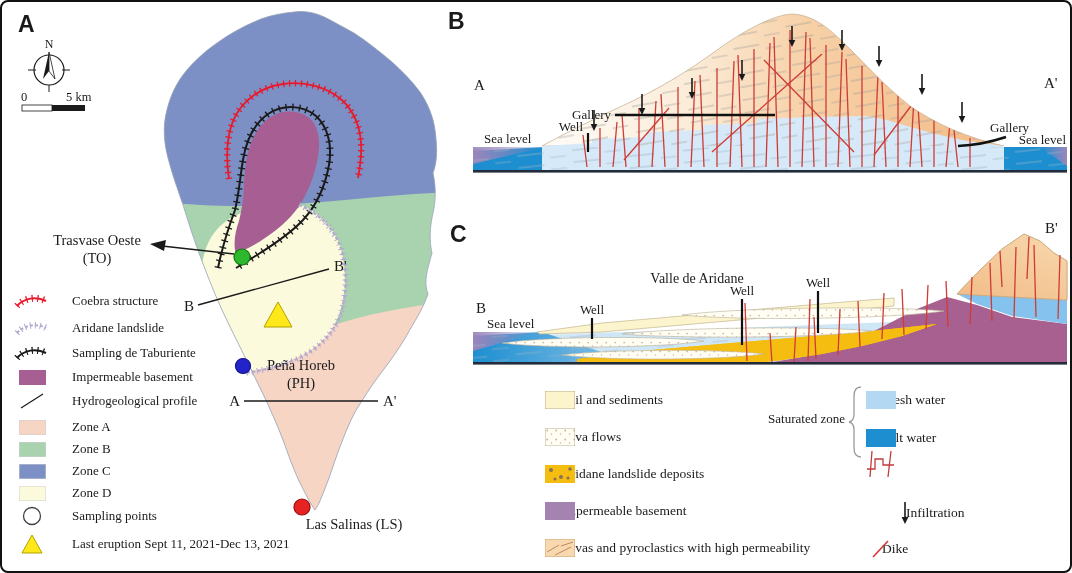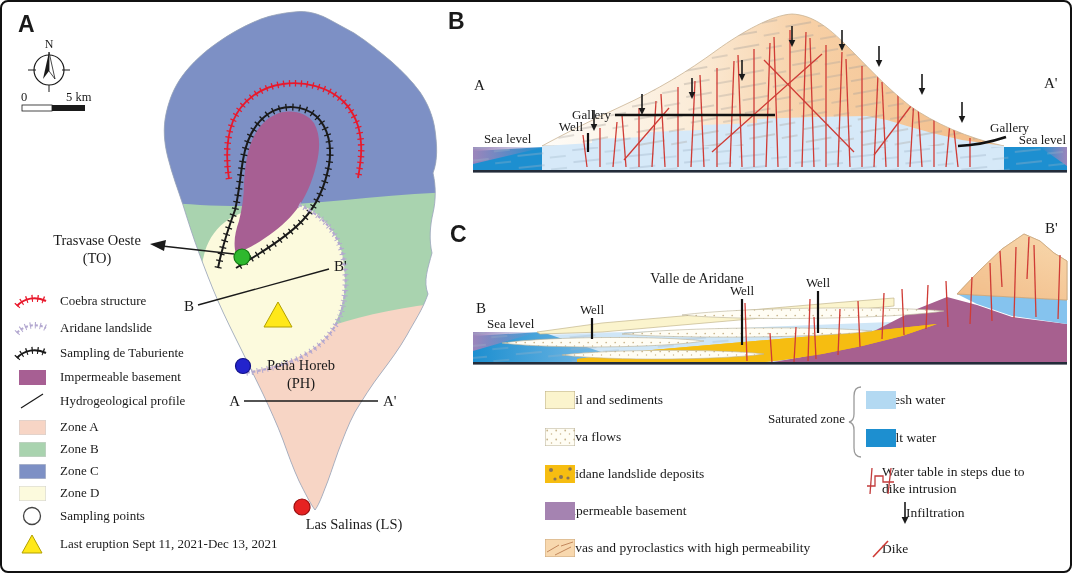--- a/index.html
+++ b/index.html
@@ -5,21 +5,21 @@
   html,body{margin:0;padding:0;background:#ffffff;}
   #figure{position:relative;width:1072px;height:573px;background:#fff;border:2px solid #111;
           border-radius:8px;box-sizing:border-box;overflow:hidden;
           font-family:"Liberation Serif", serif;color:#1a1a1a;}
   svg{position:absolute;display:block;}
   svg text{font-family:"Liberation Serif", serif;fill:#1a1a1a;}
   .panel-letter{font-family:"Liberation Sans", sans-serif;font-weight:bold;font-size:23px;}
   
   .mrow{position:absolute;left:10px;height:22px;display:flex;align-items:center;}
   .mrow .sym{width:40px;display:flex;justify-content:center;align-items:center;flex:none;}
-  .mrow .lbl{font-size:13px;margin-left:8px;white-space:nowrap;}
+  .mrow .lbl{font-size:13px;margin-left:20px;white-space:nowrap;}
   
   #bottom-legend{position:absolute;left:440px;top:378px;width:630px;height:193px;}
   .brow{position:absolute;display:flex;align-items:center;}
   .brow .lbl{font-size:13.5px;margin-left:16px;white-space:nowrap;line-height:1.25;}
   .swatch{flex:none;}
   .satzone{position:absolute;font-size:13px;}
 </style>
 </head>
 <body>
 
@@ -474,22 +474,20 @@
       <span class="lbl">Salt water</span>
     </div>
     <div class="brow" style="left:424px;top:84px">
       <svg class="swatch" width="30" height="30" viewBox="0 0 30 30">
         <g stroke="#c23b3b" stroke-width="1.3" fill="none">
           <line x1="6" y1="2" x2="4" y2="28"></line>
             <line x1="25" y1="2" x2="22" y2="28"></line>
           <path d="M1,20 L9,20 L9,10 L17,10 L17,16 L28,16"></path>
         </g>
       </svg>
-      <span class="lbl"><span>Water table in steps due to</span><br>
-        <span>dike intrusion</span></span>
     </div>
     <div class="brow" style="left:448px;top:125px">
       <svg class="swatch" width="30" height="26" viewBox="0 0 30 26">
         <line x1="15" y1="2" x2="15" y2="18" stroke="#1a1a1a" stroke-width="1.6"></line>
         <polygon points="11.6,17 18.4,17 15,24" fill="#1a1a1a"></polygon>
       </svg>
       <span class="lbl">Infiltration</span>
     </div>
     <div class="brow" style="left:424px;top:161px">
       <svg class="swatch" width="30" height="22" viewBox="0 0 30 22">

